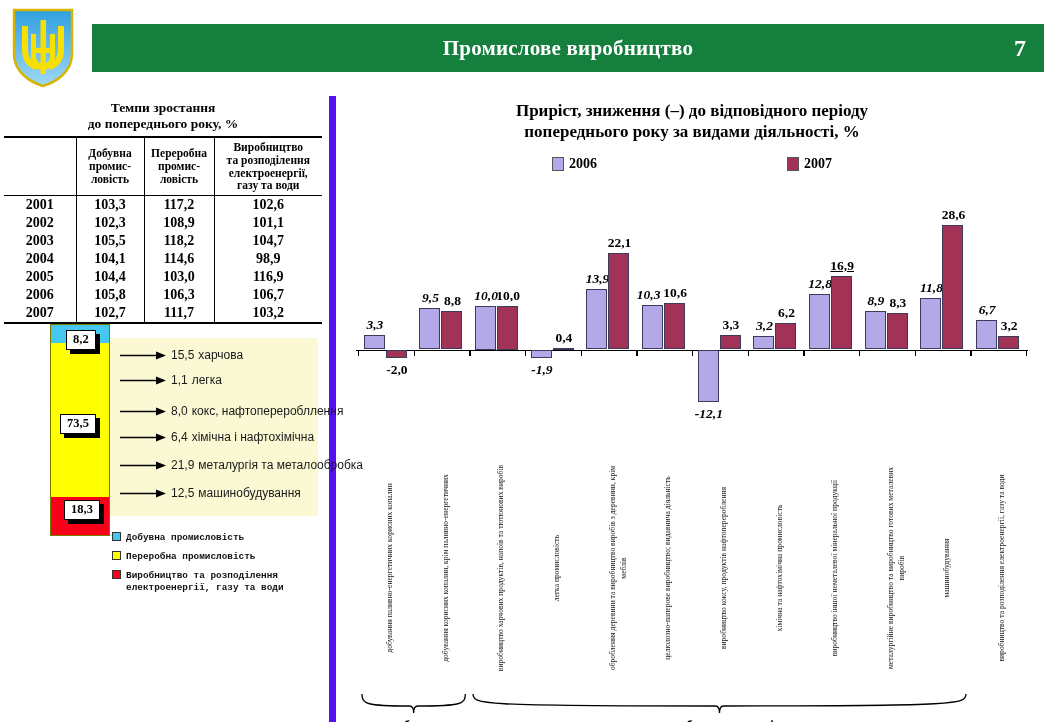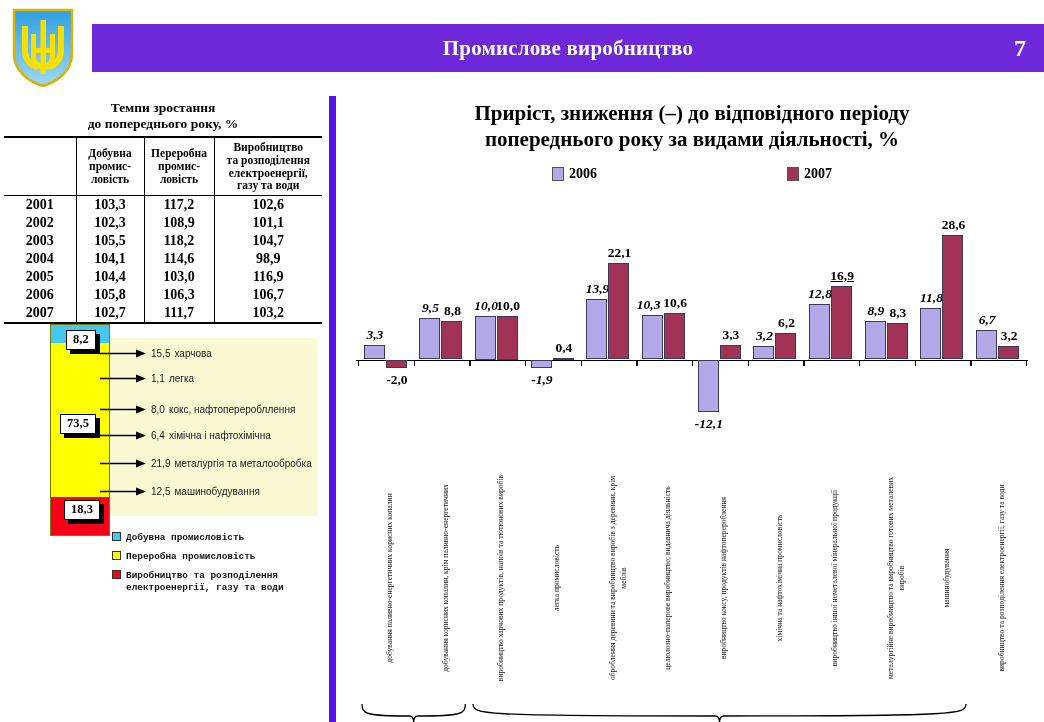--- a/index.html
+++ b/index.html
@@ -10,21 +10,21 @@
     overflow: hidden;
   }
   #page { position: relative; width: 1044px; height: 722px; }
 
   
   .emblem {
     position: absolute; left: 8px; top: 6px; width: 70px; height: 84px;
   }
   .header-bar {
     position: absolute; left: 92px; top: 24px; width: 952px; height: 48px;
-    background: #6d28d9;
+    background: #15803d;
     display: flex; align-items: center; justify-content: center;
   }
   .header-title {
     color: #ffffff; font-weight: bold; font-size: 21px;
     font-family: "Liberation Serif", serif;
     letter-spacing: .2px;
   }
   .header-num {
     position: absolute; right: 18px; top: 50%; transform: translateY(-50%);
     color: #ffffff; font-weight: bold; font-size: 24px;
@@ -82,38 +82,38 @@
     position: absolute; background: #ffffff; border: 1px solid #000;
     font-size: 12.5px; font-weight: bold; font-family: "Liberation Serif", serif;
     padding: 1px 6px 2px 6px; color: #000;
     box-shadow: 4px 4px 0 #000;
   }
   .vbox-82  { left: 66px;  top: 6px; }
   .vbox-735 { left: 60px;  top: 90px; }
   .vbox-183 { left: 64px;  top: 176px; }
 
   .arrow-row {
-    position: absolute; left: 100px; display: flex; align-items: center;
-    font-size: 10px; font-family: "Liberation Sans", sans-serif; color: #1a1a1a;
+    position: absolute; left: 120px; display: flex; align-items: center;
+    font-size: 12px; font-family: "Liberation Sans", sans-serif; color: #1a1a1a;
     white-space: nowrap;
   }
   .arrow-gfx { width: 46px; height: 9px; margin-right: 5px; flex: none; }
 
   .legend-sq { width: 9px; height: 9px; border: 1px solid #333; flex: none; margin-right: 5px; }
   .legend-list { position: absolute; left: 112px; top: 208px; }
   .legend-item {
     display: flex; align-items: flex-start; margin-bottom: 7px;
     font-family: Liberation Mono, monospace; font-size: 9.4px;
     font-weight: bold; color: #111; line-height: 1.25;
   }
 
   
   .chart-col { position: absolute; left: 340px; top: 96px; width: 704px; height: 626px; }
   .chart-title {
-    text-align: center; font-weight: bold; font-size: 21px; line-height: 1.25;
+    text-align: center; font-weight: bold; font-size: 17px; line-height: 1.25;
     color: #000; margin-top: 4px;
   }
   .chart-legend {
     display: flex; justify-content: center; gap: 190px; margin-top: 13px;
     font-size: 14px; font-weight: bold; color: #000;
   }
   .cl-item { display: flex; align-items: center; gap: 5px; }
   .cl-sq { width: 12px; height: 14px; border: 1px solid #555; }
 
   .plot {

